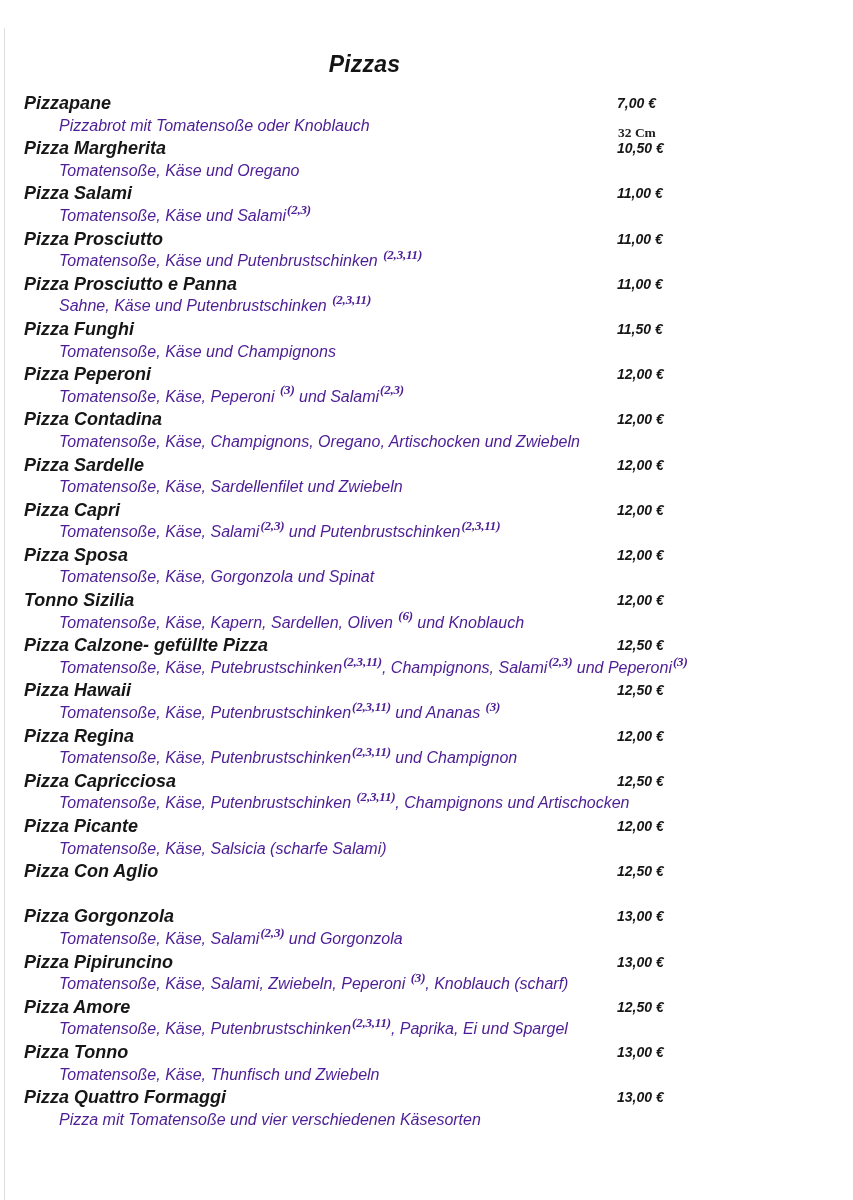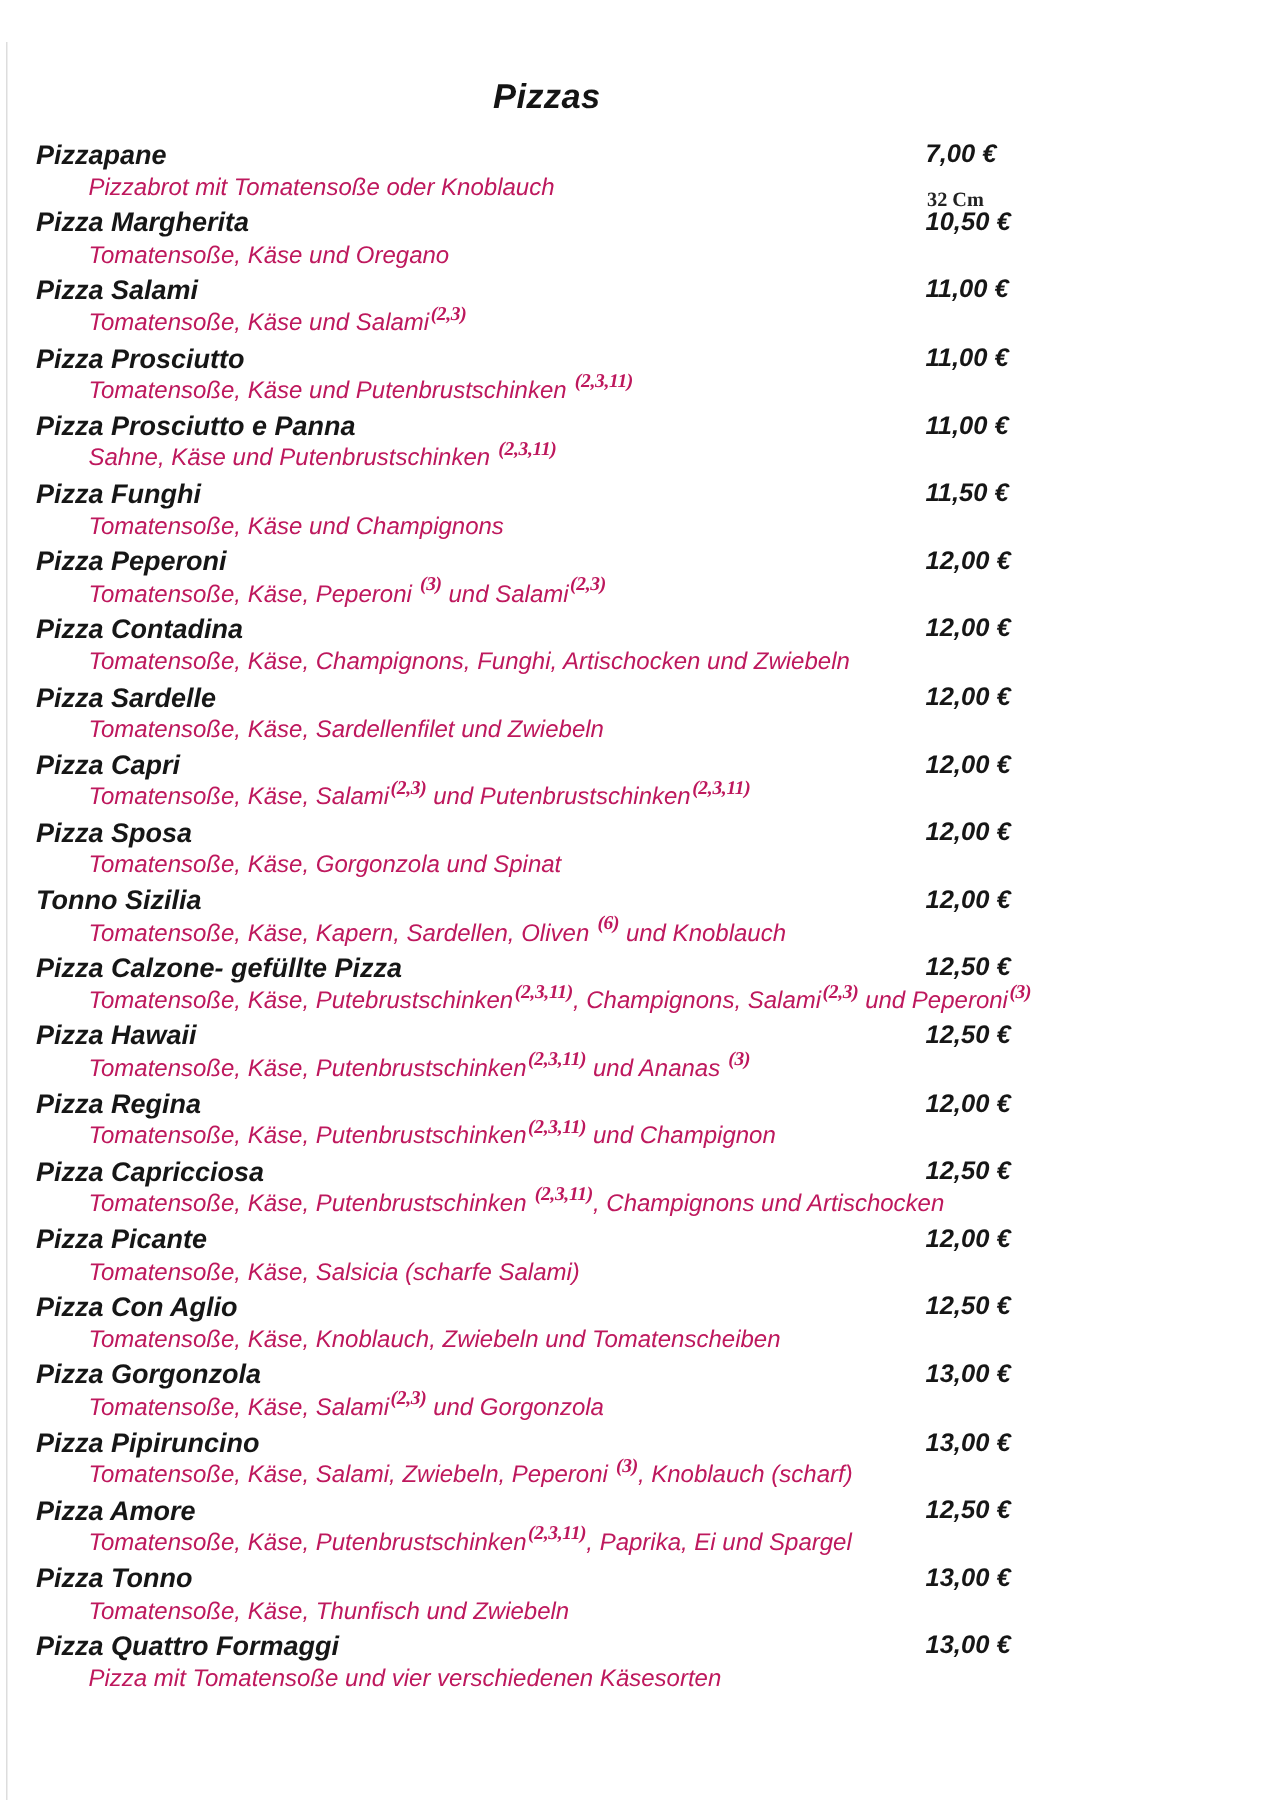--- a/index.html
+++ b/index.html
@@ -67,31 +67,31 @@
     line-height: 22.6px;
     white-space: nowrap;
     color: #161616;
   }
   .item-price {
     position: absolute;
     left: 617px;
     top: 0;
     font-weight: bold;
     font-style: italic;
-    font-size: 17px;
+    font-size: 14px;
     line-height: 22.6px;
     white-space: nowrap;
     color: #161616;
   }
   .item-desc {
     padding-left: 59px;
     font-size: 16px;
     line-height: 22.6px;
     white-space: nowrap;
-    color: #be185d;
+    color: #4c1d95;
   }
   .item-desc sup {
     font-family: "Liberation Serif", serif;
     font-weight: bold;
     font-size: 13px;
     line-height: 0;
     position: relative;
     top: -1px;
     letter-spacing: -0.2px;
     margin-left: 1px;
@@ -146,21 +146,21 @@
 
     <div class="item">
       <div class="item-name">Pizza Peperoni</div>
       <div class="item-price">12,00 €</div>
       <div class="item-desc">Tomatensoße, Käse, Peperoni <sup>(3)</sup> und Salami<sup>(2,3)</sup></div>
     </div>
 
     <div class="item">
       <div class="item-name">Pizza Contadina</div>
       <div class="item-price">12,00 €</div>
-      <div class="item-desc">Tomatensoße, Käse, Champignons, Funghi, Artischocken und Zwiebeln</div>
+      <div class="item-desc">Tomatensoße, Käse, Champignons, Oregano, Artischocken und Zwiebeln</div>
     </div>
 
     <div class="item">
       <div class="item-name">Pizza Sardelle</div>
       <div class="item-price">12,00 €</div>
       <div class="item-desc">Tomatensoße, Käse, Sardellenfilet und Zwiebeln</div>
     </div>
 
     <div class="item">
       <div class="item-name">Pizza Capri</div>
@@ -206,21 +206,20 @@
 
     <div class="item">
       <div class="item-name">Pizza Picante</div>
       <div class="item-price">12,00 €</div>
       <div class="item-desc">Tomatensoße, Käse, Salsicia (scharfe Salami)</div>
     </div>
 
     <div class="item">
       <div class="item-name">Pizza Con Aglio</div>
       <div class="item-price">12,50 €</div>
-      <div class="item-desc">Tomatensoße, Käse, Knoblauch, Zwiebeln und Tomatenscheiben</div>
     </div>
 
     <div class="item">
       <div class="item-name">Pizza Gorgonzola</div>
       <div class="item-price">13,00 €</div>
       <div class="item-desc">Tomatensoße, Käse, Salami<sup>(2,3)</sup> und Gorgonzola</div>
     </div>
 
     <div class="item">
       <div class="item-name">Pizza Pipiruncino</div>

